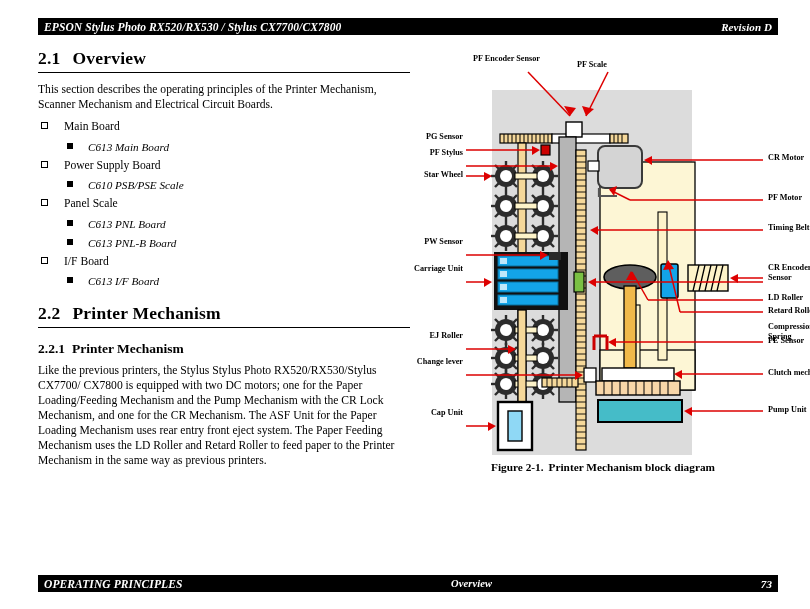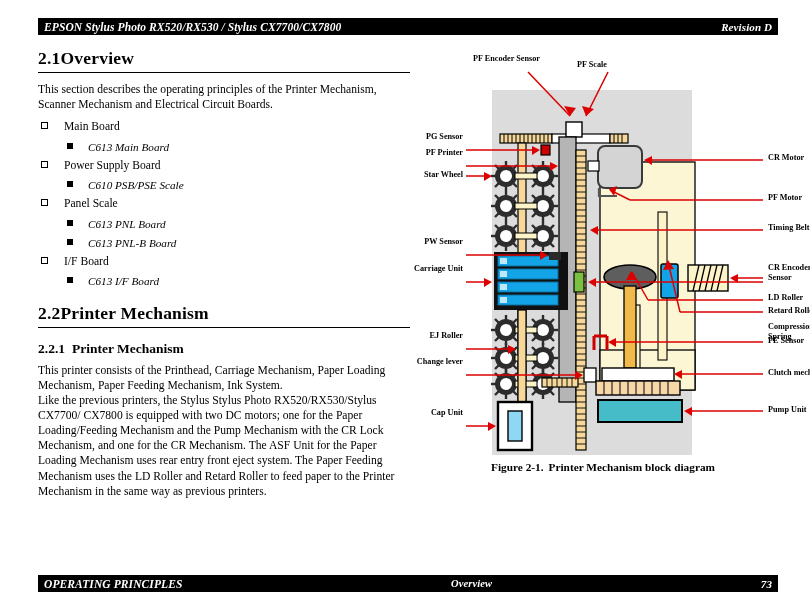--- a/index.html
+++ b/index.html
@@ -40,21 +40,21 @@
     position: absolute;
     left: 38px; top: 48px;
     width: 372px;
   }
   .h2 {
     font-size: 17.5px;
     font-weight: bold;
     margin: 0 0 3px 0;
     letter-spacing: .2px;
   }
-  .h2 .num { margin-right: 0; }
+  .h2 .num { margin-right: 12px; }
   .rule {
     border-bottom: 1.6px solid #000;
     margin-bottom: 9px;
     width: 100%;
   }
   .h3 {
     font-size: 13.5px;
     font-weight: bold;
     margin: 0 0 6px 0;
   }
@@ -200,21 +200,20 @@
     <span class="num">2.2</span><span>Printer Mechanism</span>
   </div>
   <div class="rule"></div>
 
   <div class="gap-b"></div>
 
   <div class="h3">
     <span class="num">2.2.1</span><span>Printer Mechanism</span>
   </div>
 
-  <p class="body" style="margin-bottom:0">This printer consists of the Printhead, Carriage Mechanism, Paper Loading Mechanism, Paper Feeding Mechanism, Ink System.</p>
   <p class="body">Like the previous printers, the Stylus Stylus Photo RX520/RX530/Stylus CX7700/ CX7800 is equipped with two DC motors; one for the Paper Loading/Feeding Mechanism and the Pump Mechanism with the CR Lock Mechanism, and one for the CR Mechanism. The ASF Unit for the Paper Loading Mechanism uses rear entry front eject system. The Paper Feeding Mechanism uses the LD Roller and Retard Roller to feed paper to the Printer Mechanism in the same way as previous printers.</p>
 </div>
 
 <div id="figure-wrap">
   <svg id="diagram-canvas" viewBox="0 0 370 430">
 
     <rect x="74" y="40" width="200" height="365" fill="#dcdcdc"></rect>
 
     <rect x="182" y="112" width="95" height="228" fill="#fdf6d5" stroke="#000" stroke-width="1.3"></rect>
 
@@ -618,21 +617,21 @@
       <polygon points="190,292 198,288 198,297"></polygon>
       <polygon points="256,324 264,320 264,329"></polygon>
       <polygon points="266,361 274,357 274,366"></polygon>
     </g>
   </svg>
 
   <div class="lbl l" style="left:55px; top:4px;">PF Encoder Sensor</div>
   <div class="lbl l" style="left:159px; top:10px;">PF Scale</div>
 
   <div class="lbl r" style="left:-5px; top:82px; width:50px;">PG Sensor</div>
-  <div class="lbl r" style="left:-5px; top:98px; width:50px;">PF Printer</div>
+  <div class="lbl r" style="left:-5px; top:98px; width:50px;">PF Stylus</div>
   <div class="lbl r" style="left:-8px; top:120px; width:53px;">Star Wheel</div>
   <div class="lbl r" style="left:-5px; top:187px; width:50px;">PW Sensor</div>
   <div class="lbl r" style="left:-20px; top:214px; width:65px;">Carriage Unit</div>
   <div class="lbl r" style="left:-5px; top:281px; width:50px;">EJ Roller</div>
   <div class="lbl r" style="left:-18px; top:307px; width:63px;">Change lever</div>
   <div class="lbl r" style="left:-5px; top:358px; width:50px;">Cap Unit</div>
 
   <div class="lbl l" style="left:350px; top:103px;">CR Motor</div>
   <div class="lbl l" style="left:350px; top:143px;">PF Motor</div>
   <div class="lbl l" style="left:350px; top:173px;">Timing Belt</div>

